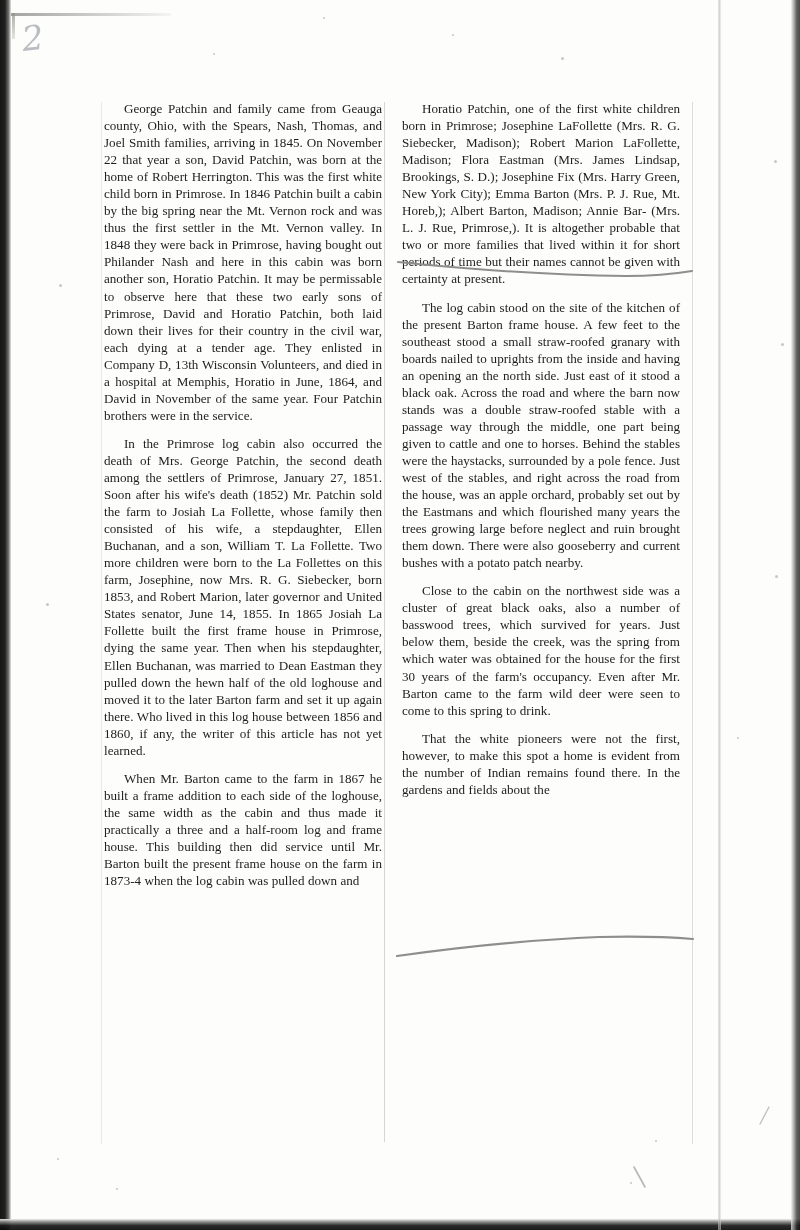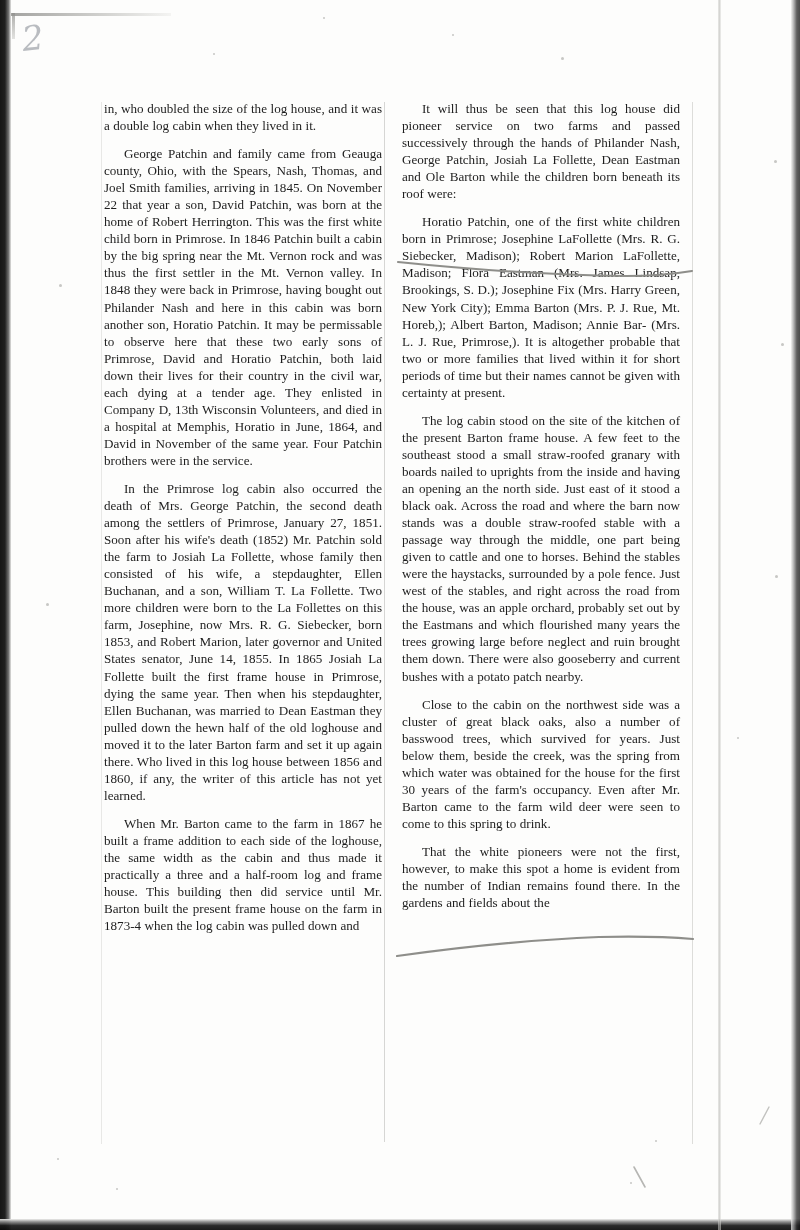--- a/index.html
+++ b/index.html
@@ -145,28 +145,26 @@
 
   <div class="page-number-hand">2</div>
 
   <div class="gutter-rule c"></div>
   <div class="gutter-rule a"></div>
   <div class="gutter-rule b"></div>
 
   <div class="columns">
 
     <div class="col">
-      <p class="noindent">in, who doubled the size of the log house, and it was a double log cabin when they lived in it.</p>
       <p>George Patchin and family came from Geauga county, Ohio, with the Spears, Nash, Thomas, and Joel Smith families, arriving in 1845. On November 22 that year a son, David Patchin, was born at the home of Robert Herrington. This was the first white child born in Primrose. In 1846 Patchin built a cabin by the big spring near the Mt. Vernon rock and was thus the first settler in the Mt. Vernon valley. In 1848 they were back in Primrose, having bought out Philander Nash and here in this cabin was born another son, Horatio Patchin. It may be permissable to observe here that these two early sons of Primrose, David and Horatio Patchin, both laid down their lives for their country in the civil war, each dying at a tender age. They enlisted in Company D, 13th Wisconsin Volunteers, and died in a hospital at Memphis, Horatio in June, 1864, and David in November of the same year. Four Patchin brothers were in the service.</p>
       <p>In the Primrose log cabin also occurred the death of Mrs. George Patchin, the second death among the settlers of Primrose, January 27, 1851. Soon after his wife's death (1852) Mr. Patchin sold the farm to Josiah La Follette, whose family then consisted of his wife, a stepdaughter, Ellen Buchanan, and a son, William T. La Follette. Two more children were born to the La Follettes on this farm, Josephine, now Mrs. R. G. Siebecker, born 1853, and Robert Marion, later governor and United States senator, June 14, 1855. In 1865 Josiah La Follette built the first frame house in Primrose, dying the same year. Then when his stepdaughter, Ellen Buchanan, was married to Dean Eastman they pulled down the hewn half of the old loghouse and moved it to the later Barton farm and set it up again there. Who lived in this log house between 1856 and 1860, if any, the writer of this article has not yet learned.</p>
       <p>When Mr. Barton came to the farm in 1867 he built a frame addition to each side of the loghouse, the same width as the cabin and thus made it practically a three and a half-room log and frame house. This building then did service until Mr. Barton built the present frame house on the farm in 1873-4 when the log cabin was pulled down and</p>
     </div>
 
     <div class="col">
-      <p class="ink-light">It will thus be seen that this log house did pioneer service on two farms and passed successively through the hands of Philander Nash, George Patchin, Josiah La Follette, Dean Eastman and Ole Barton while the children born beneath its roof were:</p>
       <p class="ink-faded">Horatio Patchin, one of the first white children born in Primrose; Josephine LaFollette (Mrs. R. G. Siebecker, Madison); Robert Marion LaFollette, Madison; Flora Eastman (Mrs. James Lindsap, Brookings, S. D.); Josephine Fix (Mrs. Harry Green, New York City); Emma Barton (Mrs. P. J. Rue, Mt. Horeb,); Albert Barton, Madison; Annie Bar- (Mrs. L. J. Rue, Primrose,). It is altogether probable that two or more families that lived within it for short periods of time but their names cannot be given with certainty at present.</p>
       <p class="ink-light">The log cabin stood on the site of the kitchen of the present Barton frame house. A few feet to the southeast stood a small straw-roofed granary with boards nailed to uprights from the inside and having an opening an the north side. Just east of it stood a black oak. Across the road and where the barn now stands was a double straw-roofed stable with a passage way through the middle, one part being given to cattle and one to horses. Behind the stables were the haystacks, surrounded by a pole fence. Just west of the stables, and right across the road from the house, was an apple orchard, probably set out by the Eastmans and which flourished many years the trees growing large before neglect and ruin brought them down. There were also gooseberry and current bushes with a potato patch nearby.</p>
       <p class="ink-light">Close to the cabin on the northwest side was a cluster of great black oaks, also a number of basswood trees, which survived for years. Just below them, beside the creek, was the spring from which water was obtained for the house for the first 30 years of the farm's occupancy. Even after Mr. Barton came to the farm wild deer were seen to come to this spring to drink.</p>
       <p class="ink-light">That the white pioneers were not the first, however, to make this spot a home is evident from the number of Indian remains found there. In the gardens and fields about the</p>
     </div>
 
   </div>
 
   <div class="pencil-strike" style="left:396px; top:258px;">
     <svg width="300" height="28" viewBox="0 0 300 28">

